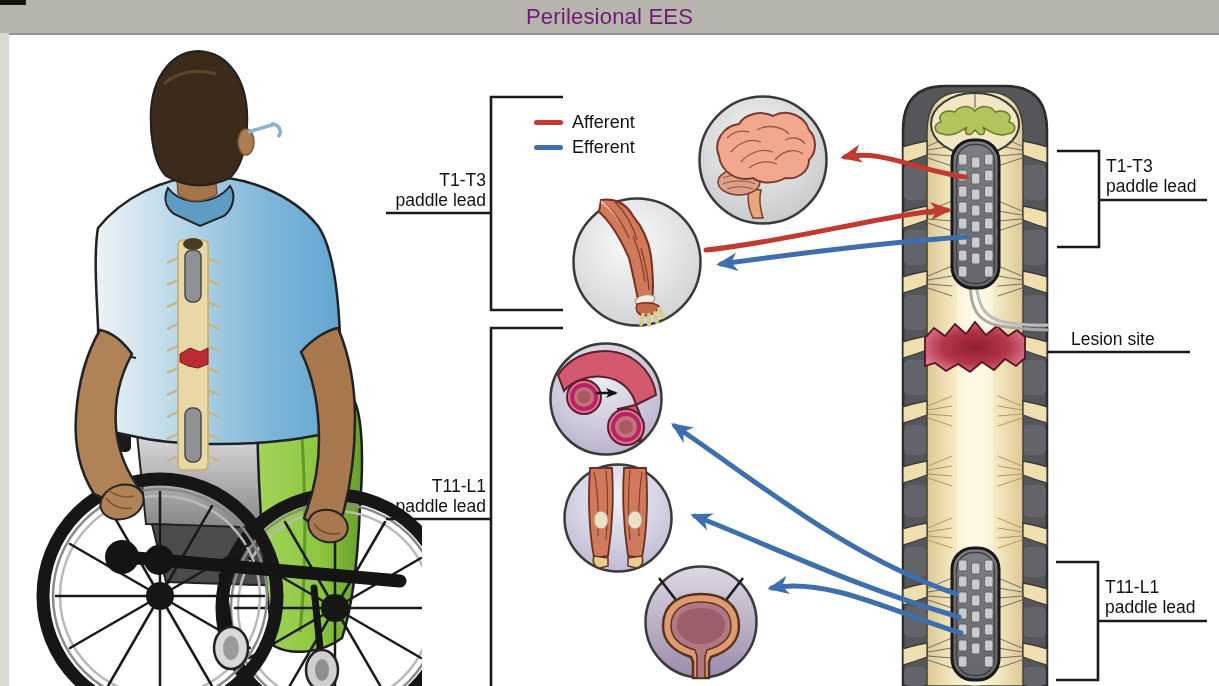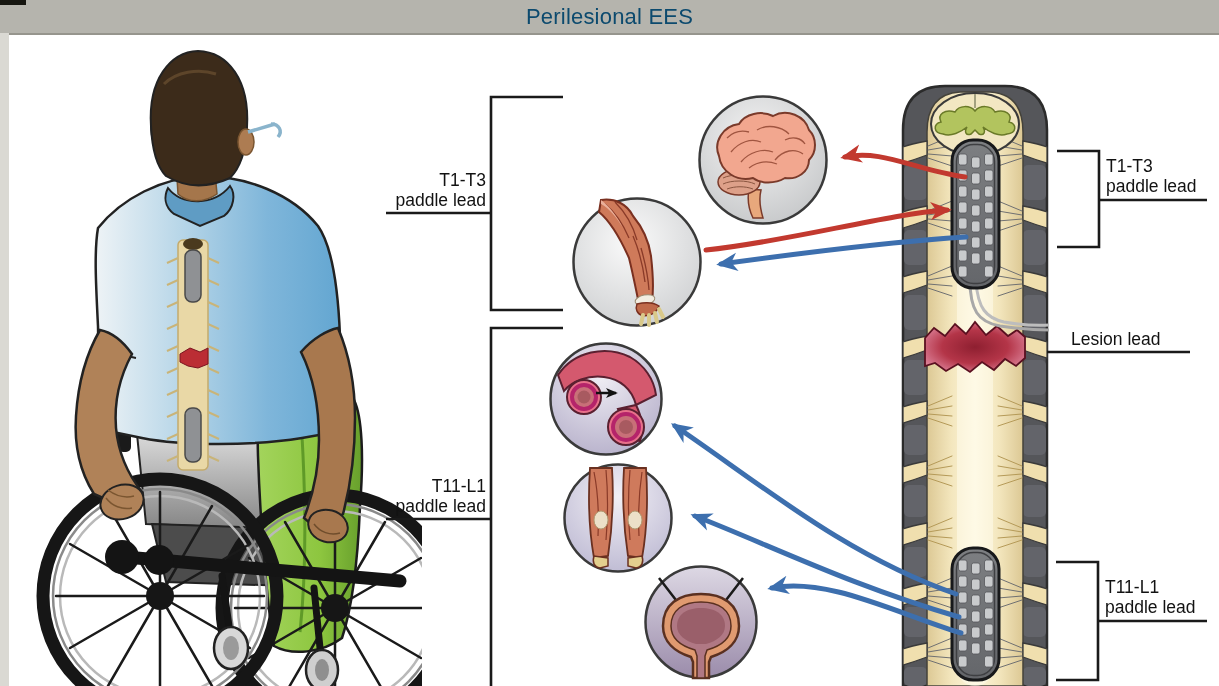--- a/index.html
+++ b/index.html
@@ -6,21 +6,21 @@
   #canvas{
     position:relative;width:1219px;height:686px;overflow:hidden;
     background:#ffffff;font-family:"Liberation Sans","DejaVu Sans",sans-serif;color:#121212;
   }
   
   .titlebar{
     position:absolute;left:0;top:0;width:1219px;height:33px;
     background:#b5b4ad;border-bottom:2px solid #96958d;
     display:flex;align-items:center;justify-content:center;
   }
-  .titlebar .t{font-size:22px;letter-spacing:.2px;color:#0c4a6e;}
+  .titlebar .t{font-size:22px;letter-spacing:.2px;color:#701a75;}
   .corner-mark{position:absolute;left:0;top:0;width:26px;height:5px;background:#15150f;}
   .left-strip{position:absolute;left:0;top:33px;width:9px;height:653px;background:#dad9d3;}
   
   .lbl{position:absolute;font-size:17.5px;line-height:20px;color:#121212;white-space:nowrap;}
   .lbl.right-align{text-align:right;}
   .targets-title{position:absolute;left:690px;top:52px;width:196px;text-align:center;font-size:18px;color:#121212;}
   
   .legend{position:absolute;left:534px;top:110px;}
   .legend .row{display:flex;align-items:center;height:25px;}
   .legend .dash{width:29px;height:5px;border-radius:2.5px;margin-right:9px;}
@@ -457,36 +457,46 @@
 
     <g stroke="#3d6fae" stroke-width="5" fill="none" stroke-linecap="round">
       <path d="M966,237 C884,242 794,254 721,264" marker-end="url(#mBlue)"></path>
       <path d="M956,594 C846,556 758,482 675,426" marker-end="url(#mBlue)"></path>
       <path d="M959,617 C852,586 772,546 695,516" marker-end="url(#mBlue)"></path>
       <path d="M961,633 C898,614 828,577 772,588" marker-end="url(#mBlue)"></path>
     </g>
   </svg>
 
 
+  <div class="legend">
+    <div class="row">
+      <span class="dash aff"></span>
+      <span class="lab">Afferent</span>
+    </div>
+    <div class="row">
+      <span class="dash eff"></span>
+      <span class="lab">Efferent</span>
+    </div>
+  </div>
 
   <div class="lbl right-align" style="left:368px;top:170px;width:118px">
     <div>T1-T3</div>
     <div>paddle lead</div>
   </div>
 
   <div class="lbl right-align" style="left:368px;top:476px;width:118px">
     <div>T11-L1</div>
     <div>paddle lead</div>
   </div>
 
   <div class="lbl" style="left:1106px;top:156px">
     <div>T1-T3</div>
     <div>paddle lead</div>
   </div>
 
-  <div class="lbl" style="left:1071px;top:329px">Lesion lead</div>
+  <div class="lbl" style="left:1071px;top:329px">Lesion site</div>
 
   <div class="lbl" style="left:1105px;top:577px">
     <div>T11-L1</div>
     <div>paddle lead</div>
   </div>
 
 </div>
 
 </body></html>

